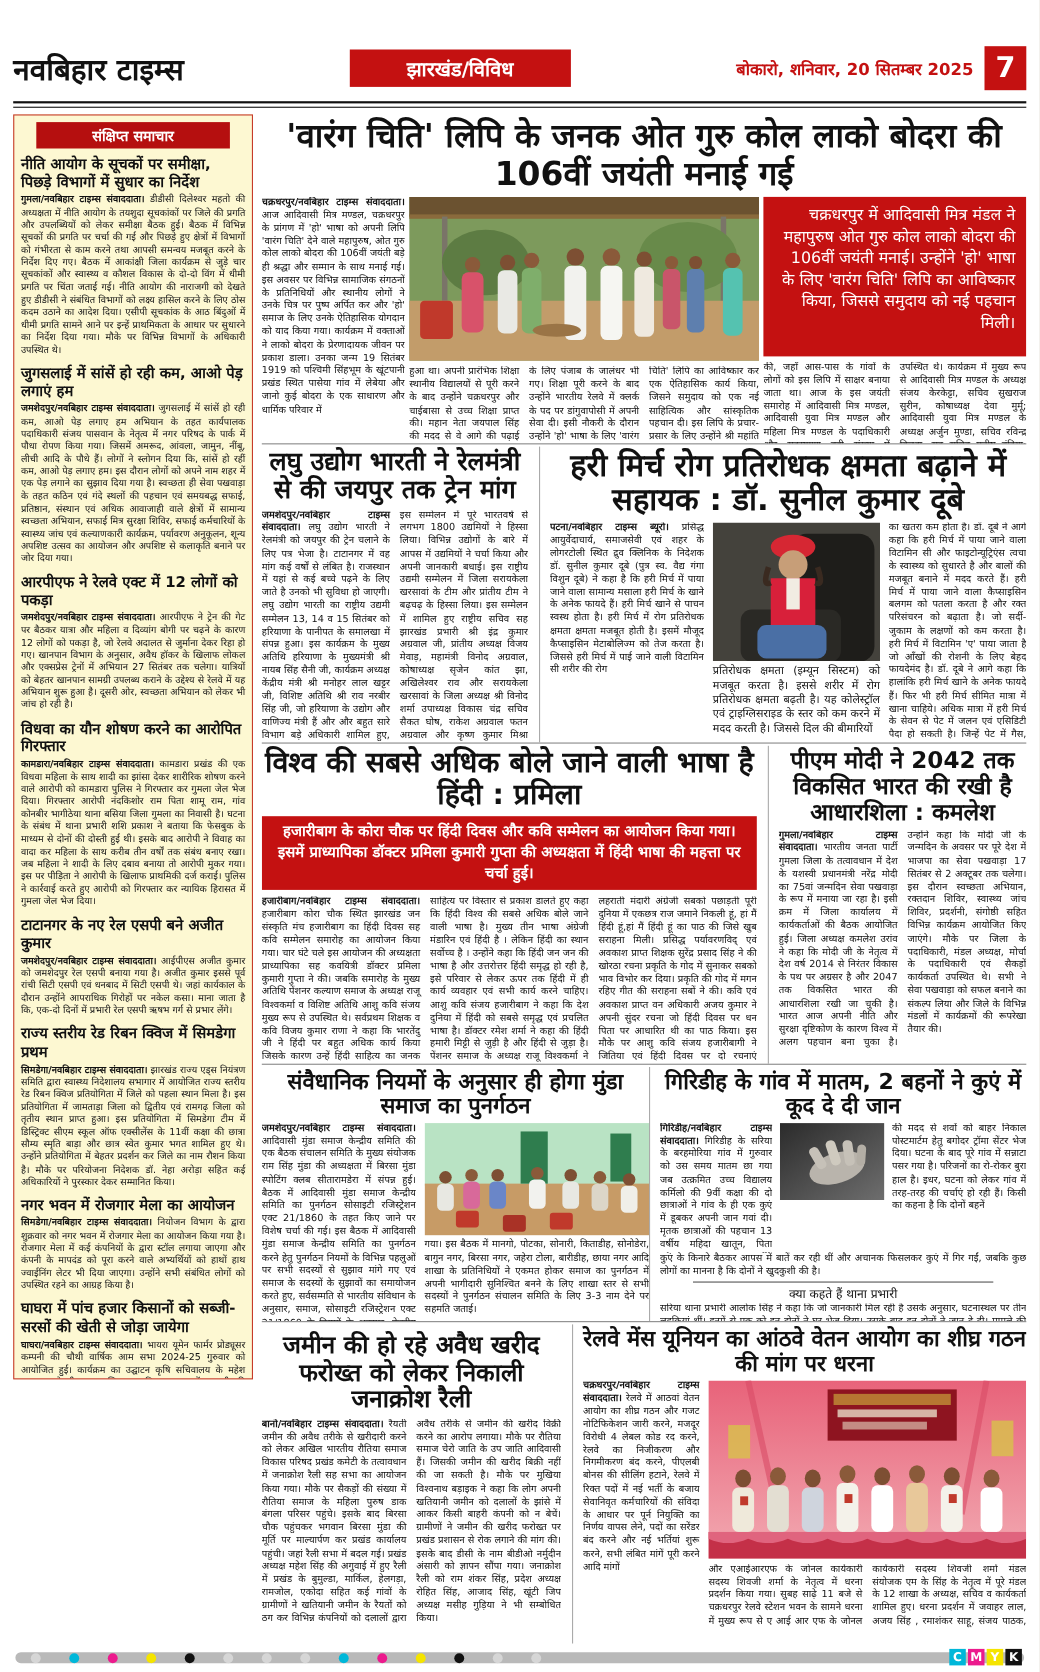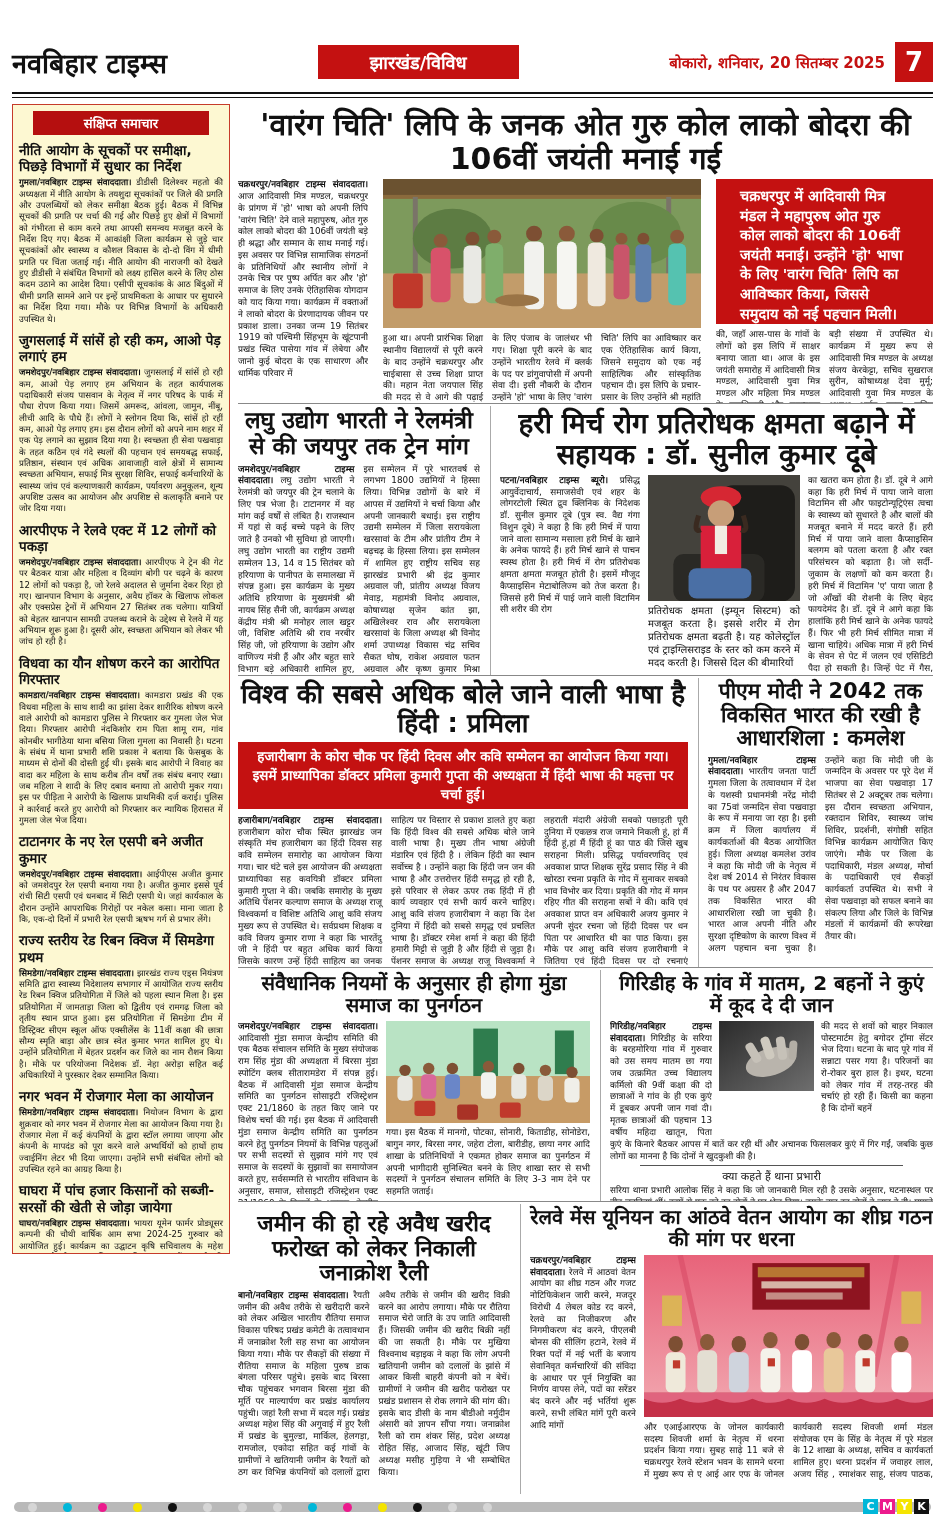--- a/index.html
+++ b/index.html
@@ -25,39 +25,39 @@
   
   .story{border-bottom:1px solid #888;padding:2px 0;overflow:hidden;box-sizing:border-box;}
   .hl{font-weight:bold;text-align:center;line-height:1.12;margin:2px 0 4px 0;}
   .hl-lead{font-size:30px;}
   .small-txt{font-size:8.8px;line-height:1.34;text-align:justify;}
   .cols2{column-count:2;column-gap:9px;}
   .cols3{column-count:3;column-gap:9px;}
   .dl{font-weight:bold;}
   .photo{display:block;width:100%;}
   
-  .lead-grid{display:grid;grid-template-columns:130px 318px 1fr;gap:15px;height:238px;}
+  .lead-grid{display:grid;grid-template-columns:130px 318px 1fr;gap:4px;height:238px;}
   .lead-mid .photo-wrap{height:150px;}
   .lead-mid .under{height:82px;overflow:hidden;margin-top:4px;}
-  .hibox{background:#c41111;color:#fff;font-weight:bold;font-size:14.5px;line-height:1.35;text-align:left;
-         padding:8px 24px;box-sizing:border-box;height:145px;}
+  .hibox{background:#c41111;color:#fff;font-weight:normal;font-size:14.5px;line-height:1.35;text-align:right;
+         padding:8px 10px;box-sizing:border-box;height:145px;}
   .lead-right .under{height:86px;overflow:hidden;margin-top:5px;}
   .clip{overflow:hidden;}
   
   .row2{display:grid;grid-template-columns:242px 1fr;gap:10px;}
   .hl-md{font-size:23px;}
   .hl-lg{font-size:28px;}
   .chilli-grid{display:grid;grid-template-columns:140px 152px 1fr;gap:8px;height:198px;}
   .caption{font-size:10px;line-height:1.3;text-align:justify;margin-top:3px;}
   
   .row3{display:grid;grid-template-columns:1fr 235px;gap:10px;}
   .subhead-box{background:#c41111;color:#ffffff;font-weight:bold;font-size:13.5px;line-height:1.4;text-align:center;
                padding:5px 8px;margin:3px 0 6px 0;}
   
-  .row4{display:grid;grid-template-columns:352px 1fr;gap:10px;}
+  .row4{display:grid;grid-template-columns:352px 1fr;}
   .hl-sm{font-size:20px;}
   .munda-grid{display:grid;grid-template-columns:140px 1fr;gap:8px;}
   .giri-grid{display:grid;grid-template-columns:102px 95px 1fr;gap:7px;}
   .statement-head{font-weight:normal;font-size:11px;text-align:center;border-top:1px solid #555;margin:3px 30px 2px 30px;padding-top:2px;}
   
   .row5{display:grid;grid-template-columns:272px 1fr;gap:10px;border-bottom:none;}
   .rail-grid{display:grid;grid-template-columns:106px 1fr;gap:8px;}
   
   .regbar{display:flex;align-items:center;gap:26px;background:#b9b9b9;border-radius:6px;height:10px;margin:8px 2px 3px 2px;padding:0 14px;}
   .dot{width:9px;height:9px;border-radius:50%;background:#d6d6d6;flex:0 0 auto;}

